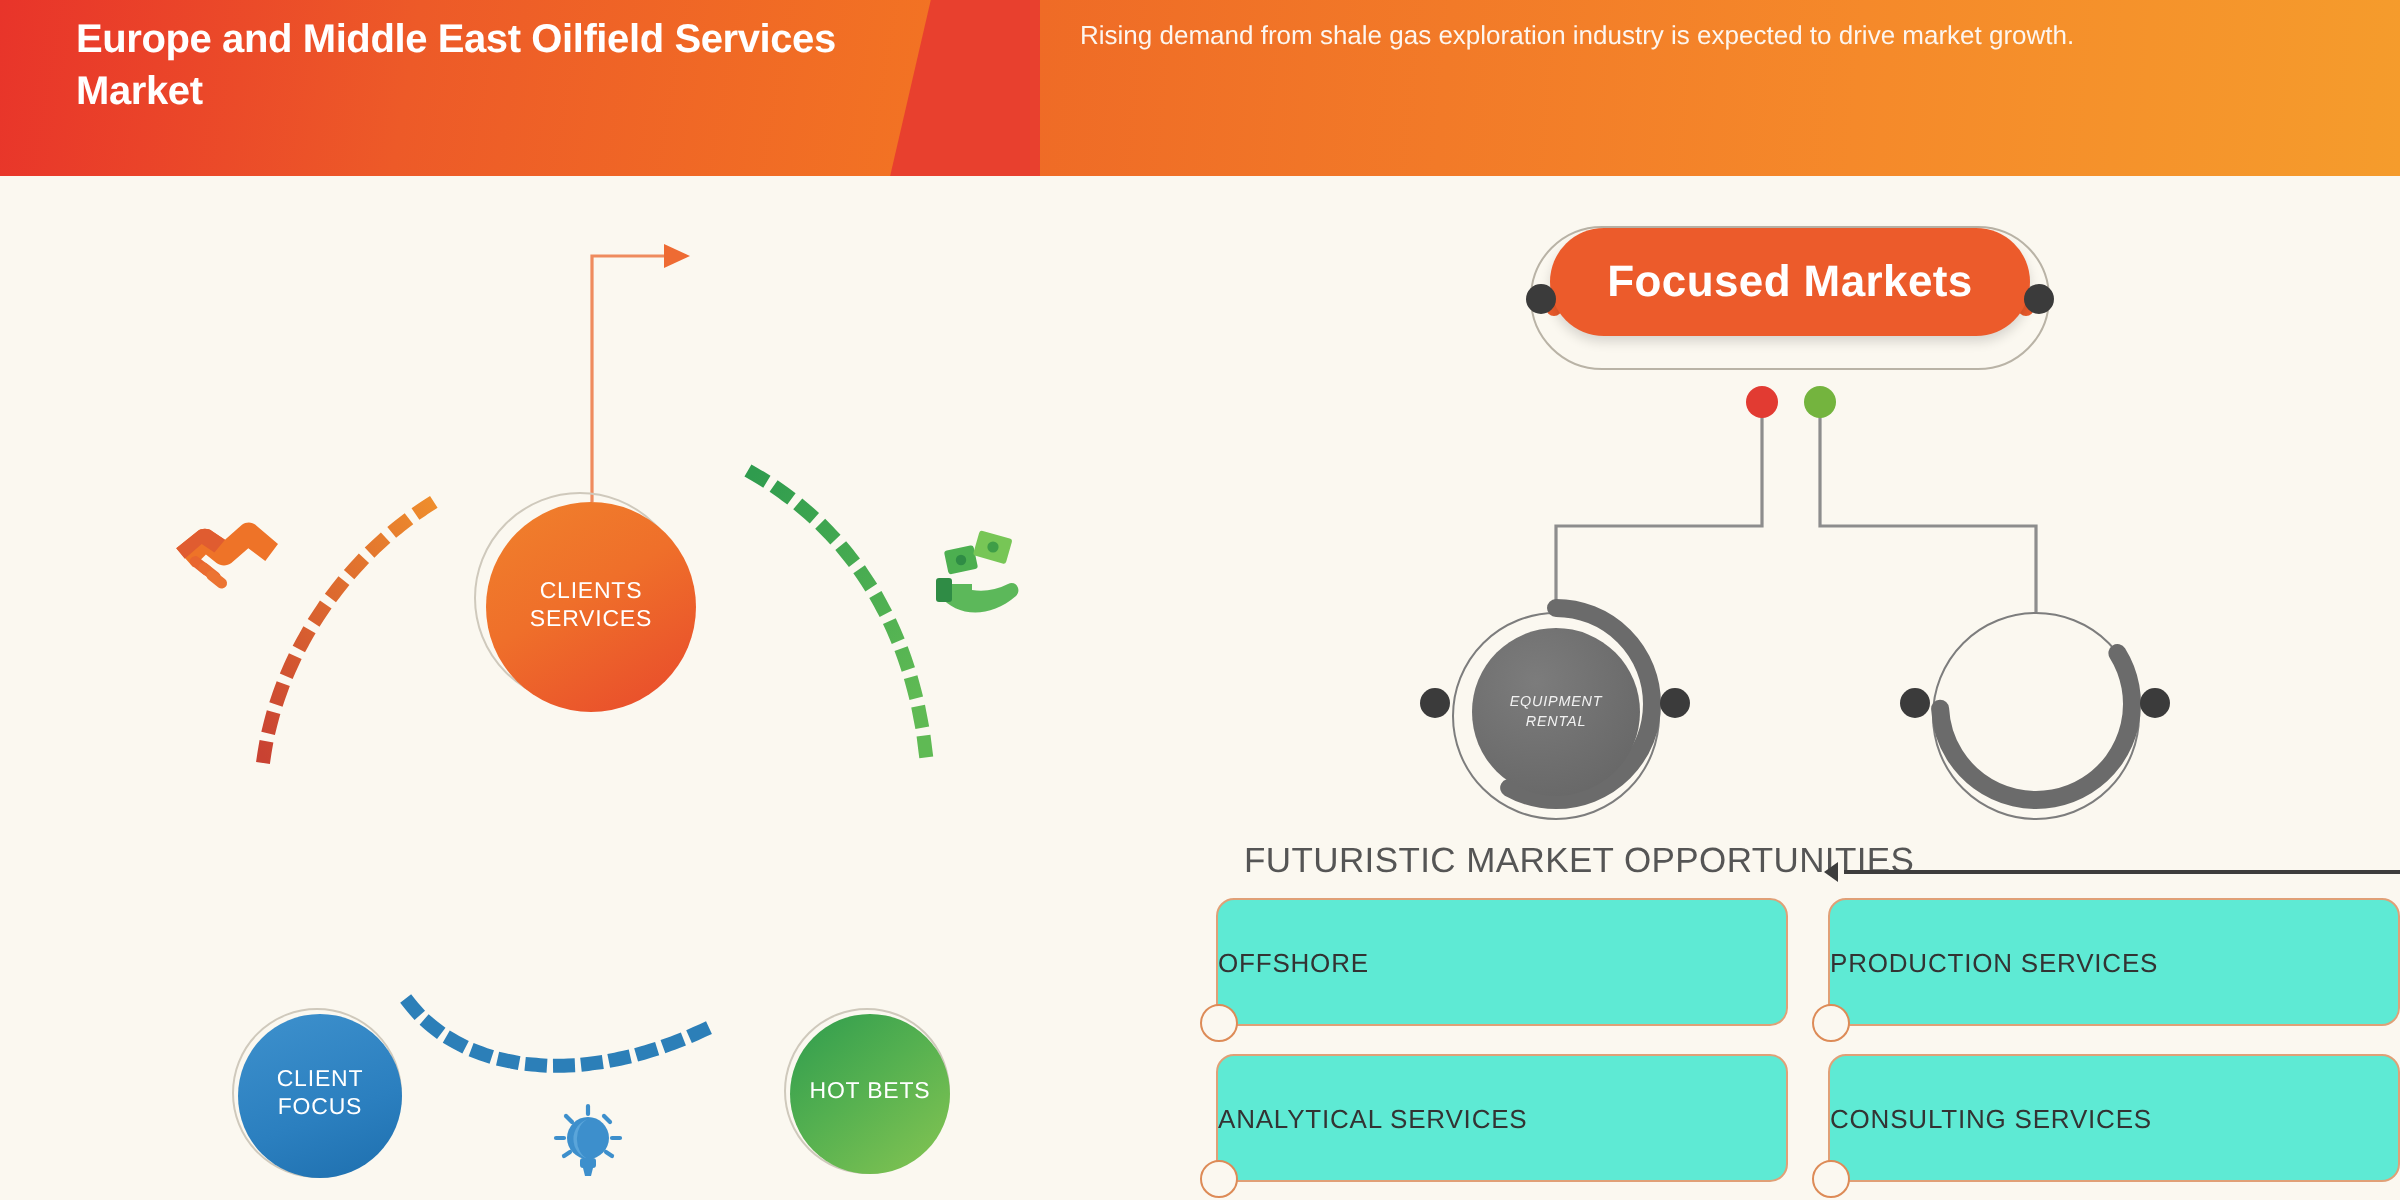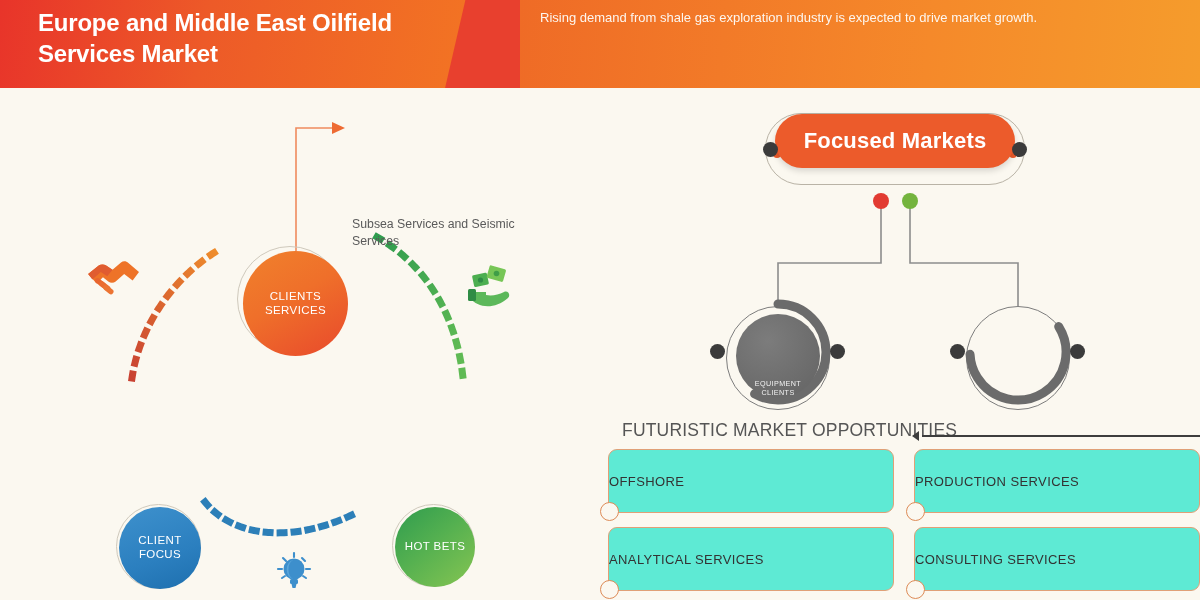--- a/index.html
+++ b/index.html
@@ -24,21 +24,21 @@
     position: absolute; left: 455px; top: -10px; width: 120px; height: 110px;
     background: #e8402e;
     transform: skewX(-13deg);
   }
   .hdr-right {
     position: absolute; left: 520px; top: 0; width: 680px; height: 88px;
     background: linear-gradient(95deg, #ef6b26 0%, #f5892a 60%, #f59c2c 100%);
   }
   .hdr-title {
     position: absolute; left: 38px; top: 8px; width: 400px;
-    color: #ffffff; font-size: 24px; font-weight: bold; line-height: 1.28;
+    color: #ffffff; font-size: 20px; font-weight: bold; line-height: 1.28;
     letter-spacing: -0.2px;
   }
   .hdr-sub {
     position: absolute; left: 540px; top: 9px; width: 640px;
     color: #fdf6ef; font-size: 13px; line-height: 1.42; font-weight: 400;
   }
 
   
   .left-panel { position: absolute; left: 0; top: 88px; width: 600px; height: 512px; }
 
@@ -101,22 +101,22 @@
 
   .gcircle-wrap { position: absolute; width: 112px; height: 112px; }
   .gcircle-outline {
     position: absolute; left: 4px; top: 6px; width: 104px; height: 104px;
     border: 1.2px solid #7d7d7d; border-radius: 50%;
   }
   .gcircle {
     position: absolute; left: 14px; top: 14px; width: 84px; height: 84px;
     border-radius: 50%;
     background: radial-gradient(circle at 38% 32%, #7c7c7c 0%, #6e6e6e 55%, #636363 100%);
-    display: flex; align-items: flex-end; justify-content: center; text-align: center;
-    color: #f2f2f2; font-size: 7.2px; letter-spacing: 0.4px; line-height: 1.35;
+    display: flex; align-items: center; justify-content: center; text-align: center;
+    color: #f2f2f2; font-size: 7.2px; letter-spacing: 0.4px; line-height: 1.35; font-style: italic;
   }
 
   
   .fmo-head {
     position: absolute; left: 10px; top: 332px;
     color: #555555; font-size: 17.5px; letter-spacing: 0.2px; margin-left: 12px;
   }
   .fmo-arrow {
     position: absolute; left: 312px; top: 343px;
     width: 0; height: 0;
@@ -224,21 +224,20 @@
 
     <div class="bubble-ring" id="ring-clients"></div>
     <div class="bubble" id="bubble-clients">CLIENTS SERVICES</div>
 
     <div class="bubble-ring" id="ring-focus"></div>
     <div class="bubble" id="bubble-focus">CLIENT FOCUS</div>
 
     <div class="bubble-ring" id="ring-hot"></div>
     <div class="bubble" id="bubble-hot">HOT BETS</div>
 
-    <div class="callout" id="callout-subsea">Subsea Services and Seismic Services</div>
 
   </div>
 
   <div class="right-panel">
 
     <div class="focused-wrap">
       <div class="focused-outline"></div>
       <svg width="280" height="80" style="position:absolute;left:0;top:0;overflow:visible">
         <path d="M 22,46 A 116,34 0 0 1 258,46" fill="none" stroke="#ec5b2b" stroke-width="8" stroke-linecap="round"></path>
       </svg>
@@ -254,21 +253,21 @@
       <circle cx="310" cy="13" r="8" fill="#74b43e"></circle>
     </svg>
 
     <div class="gcircle-wrap" style="left:122px;top:212px;">
       <div class="gcircle-outline"></div>
       <svg width="112" height="112" style="position:absolute;left:0;top:0;overflow:visible">
         <circle cx="56" cy="52" r="48" fill="none" stroke="#6b6b6b" stroke-width="9" stroke-linecap="round" stroke-dasharray="175 130" transform="rotate(-90 56 52)"></circle>
       </svg>
       <div class="gcircle">
         <span><span>EQUIPMENT</span><br>
-        <span>CLIENTS</span></span>
+        <span>RENTAL</span></span>
       </div>
       <div class="dot dot-dark" style="left:-12px;top:44px;width:15px;height:15px;"></div>
       <div class="dot dot-dark" style="left:108px;top:44px;width:15px;height:15px;"></div>
     </div>
 
     <div class="gcircle-wrap" style="left:362px;top:212px;">
       <div class="gcircle-outline"></div>
       <svg width="112" height="112" style="position:absolute;left:0;top:0;overflow:visible">
         <circle cx="56" cy="52" r="48" fill="none" stroke="#6b6b6b" stroke-width="9" stroke-linecap="round" stroke-dasharray="175 130" transform="rotate(-32 56 52)"></circle>
       </svg>

